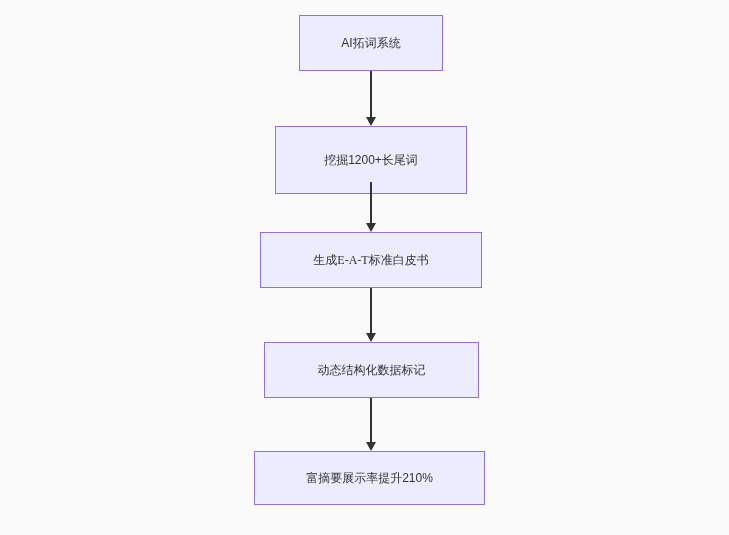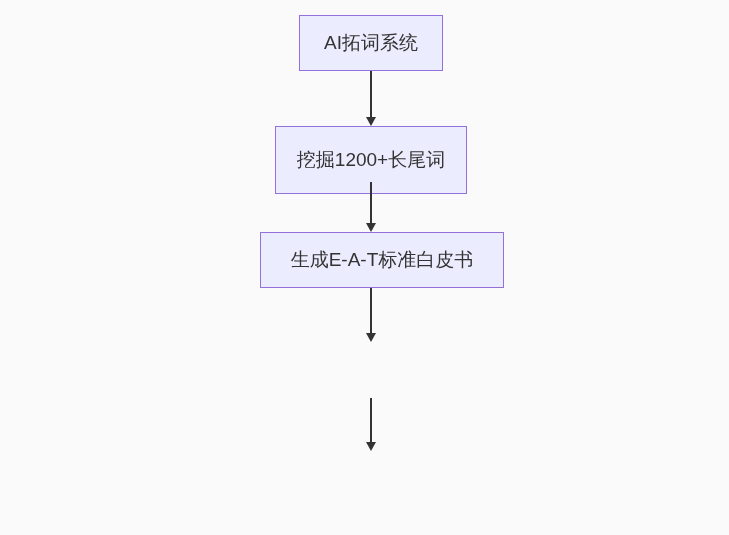--- a/index.html
+++ b/index.html
@@ -21,28 +21,28 @@
     overflow: hidden;
   }
   .node {
     position: absolute;
     display: flex;
     align-items: center;
     justify-content: center;
     background: var(--node-fill);
     border: 1.5px solid var(--node-border);
     color: var(--text-color);
-    font-size: 19px;
+    font-size: 12px;
     line-height: 1.2;
     white-space: nowrap;
     text-align: center;
   }
   .node-a { left: 299px; top: 15px;  width: 144px; height: 56px; }
   .node-b { left: 275px; top: 126px; width: 192px; height: 68px; }
-  .node-c { left: 260px; top: 232px; width: 244px; height: 56px; }
+  .node-c { left: 260px; top: 232px; width: 222px; height: 56px; font-family: Liberation Serif, serif; }
   .node-d { left: 264px; top: 342px; width: 215px; height: 56px; }
   .node-e { left: 254px; top: 451px; width: 231px; height: 54px; }
   .arrow {
     position: absolute;
     left: 364px;
     display: block;
   }
   .arrow line    { stroke: var(--edge-color); stroke-width: 2; }
   .arrow polygon { fill: var(--edge-color); }
   .arrow-1 { top: 71px;  }
@@ -75,20 +75,26 @@
 
   <div class="node node-c">
     <span>生成E-A-T标准白皮书</span>
   </div>
 
   <svg class="arrow arrow-3" width="14" height="54" viewBox="0 0 14 54" aria-hidden="true">
     <line x1="7" y1="0" x2="7" y2="46"></line>
     <polygon points="7,54 2,45 12,45"></polygon>
   </svg>
 
+  <div class="node node-d">
+    <span>动态结构化数据标记</span>
+  </div>
 
   <svg class="arrow arrow-4" width="14" height="53" viewBox="0 0 14 53" aria-hidden="true">
     <line x1="7" y1="0" x2="7" y2="45"></line>
     <polygon points="7,53 2,44 12,44"></polygon>
   </svg>
 
+  <div class="node node-e">
+    <span>富摘要展示率提升210%</span>
+  </div>
 
 </div>
 
 </body></html>

